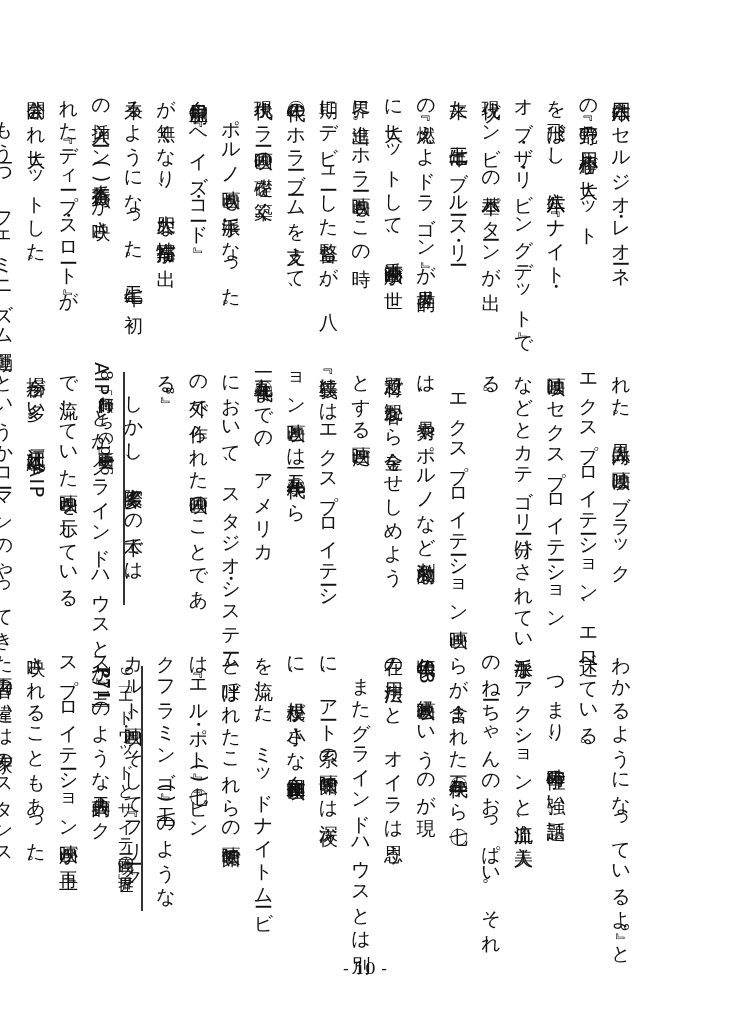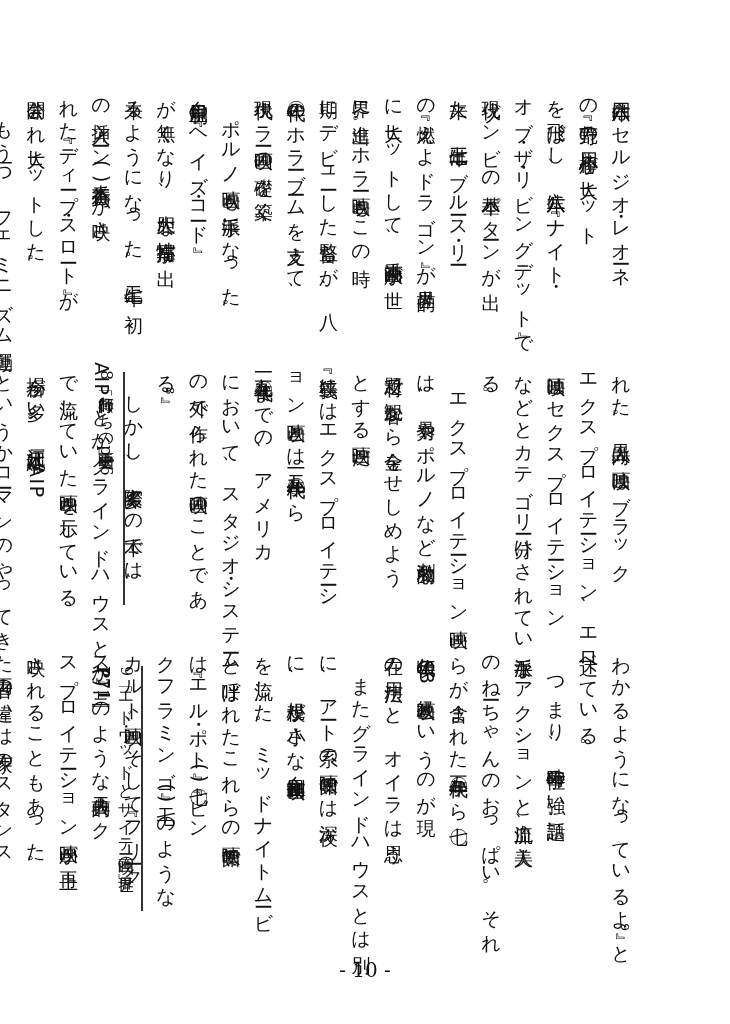--- a/index.html
+++ b/index.html
@@ -6,21 +6,21 @@
   body { width:730px; height:1024px; position:relative; overflow:hidden;
          font-family:"DejaVu Sans", sans-serif; color:#111; }
   .band { position:absolute; writing-mode:vertical-rl; -webkit-writing-mode:vertical-rl;
           font-size:19px; line-height:32.5px; letter-spacing:1.5px;
           font-family:"DejaVu Sans", sans-serif; }
   .band p { margin:0; white-space:pre; }
   .note { position:absolute; writing-mode:vertical-rl; font-size:16px; line-height:22px;
           font-family:"DejaVu Serif", serif; white-space:pre; }
   .rule { position:absolute; width:1.5px; background:#333; }
   .page-num { position:absolute; left:0; width:730px; top:958px; text-align:center;
-              font-family:"DejaVu Serif", serif; font-size:20px; }
+              font-family:"DejaVu Serif", serif; font-size:17px; }
 </style>
 </head>
 <body>
 
 <div class="band" style="right:92px; top:86px; height:260px; width:560px;">
   <p>六四年はセルジオ・レオーネ</p>
   <p>の『荒野の用心棒』が大ヒット</p>
   <p>を飛ばし、六八年に『ナイト・</p>
   <p>オブ・ザ・リビングデット』で</p>
   <p>現代ゾンビの基本パターンが出</p>

